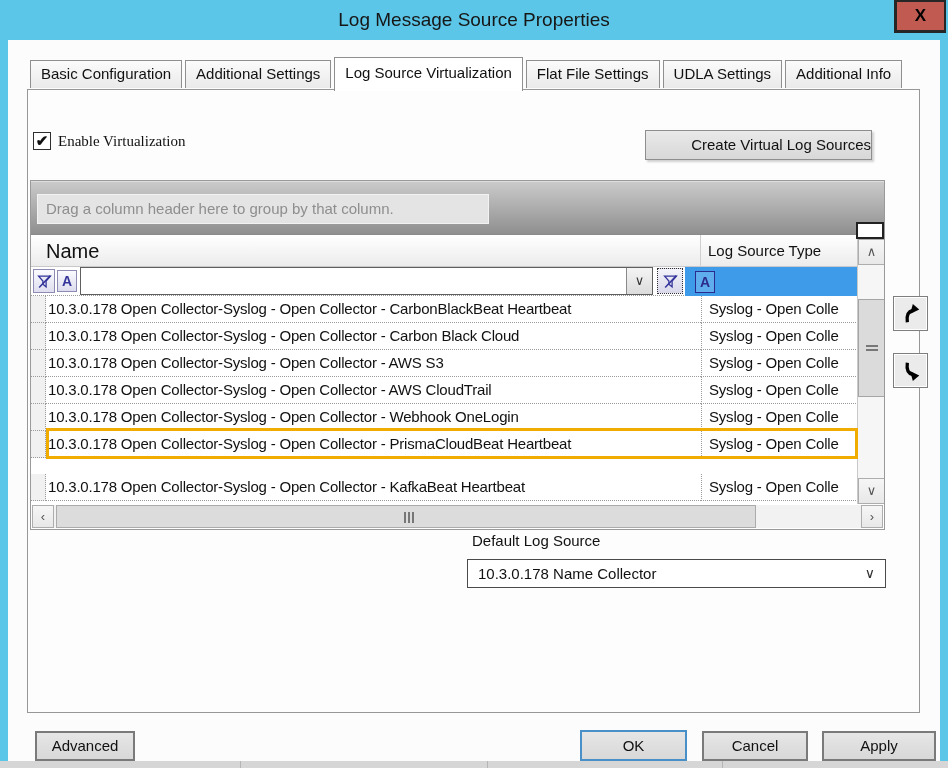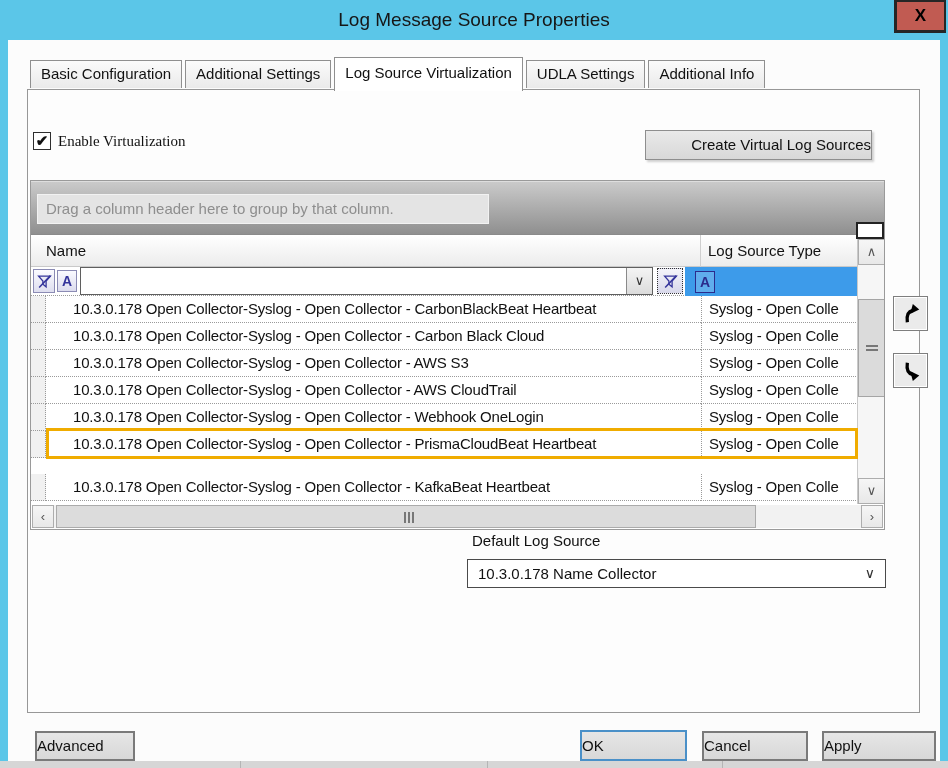--- a/index.html
+++ b/index.html
@@ -47,21 +47,21 @@
   .group-bar { left:0; top:0; width:853px; height:54px;
     background:linear-gradient(#CACACA,#8F8F8F); border-top:1px solid #DEDEDE;
     border-bottom:1px solid #8A8A8A; }
   .group-hint { left:6px; top:12px; width:452px; height:30px; background:#E4E4E4;
     border:1px solid #F2F2F2; color:#8E8E8E; font-size:15px; line-height:28px;
     padding-left:8px; white-space:nowrap; }
 
   .hdr { left:0; top:54px; width:853px; height:32px;
     background:linear-gradient(#FFFFFF,#ECECEC); border-bottom:1px solid #C9C9C9; }
   .hdr-name { left:0; top:0; width:670px; height:32px; line-height:32px; padding-left:15px;
-    font-size:15px; border-right:1px solid #CFCFCF; }
+    font-size:20px; border-right:1px solid #CFCFCF; }
   .hdr-type { left:670px; top:0; width:157px; height:32px; line-height:32px; padding-left:7px;
     font-size:15px; }
 
   .corner-box { left:825px; top:41px; width:28px; height:17px; background:#fff;
     border:2px solid #222; z-index:6; }
 
   
   .filter-row { left:0; top:86px; width:853px; height:29px; background:#fff;
     border-bottom:1px dotted #9A9A9A; }
   .ficon { width:22px; height:24px; background:linear-gradient(#FBFBFF,#DEDEEF);
@@ -78,21 +78,21 @@
   .filter-blue { left:654px; top:0; width:173px; height:29px; background:#3D9BEA;
     display:flex; align-items:center; padding-left:10px; }
   .filter-blue .aicon { border:1px solid #2B2B8C; color:#2B2B8C;
     background:rgba(255,255,255,0.18); }
 
   
   .grow { left:0; width:827px; height:27px; }
   .rowsel { position:absolute; left:0; top:0; width:15px; height:27px; background:#F1F1F1;
     border-right:1px dotted #9A9A9A; border-bottom:1px dotted #9A9A9A; }
   .cell-name { position:absolute; left:15px; top:0; width:655px; height:27px;
-    line-height:26px; padding-left:27px; font-size:15px; letter-spacing:-0.2px;
+    line-height:26px; padding-left:2px; font-size:15px; letter-spacing:-0.2px;
     border-bottom:1px dotted #9A9A9A; white-space:nowrap; overflow:hidden; }
   .cell-type { position:absolute; left:670px; top:0; width:157px; height:27px;
     line-height:26px; padding-left:7px; font-size:15px; letter-spacing:-0.2px;
     border-left:1px dotted #9A9A9A; border-bottom:1px dotted #9A9A9A;
     white-space:nowrap; overflow:hidden; }
   .hl { left:15px; top:247px; width:812px; height:31px; border:3px solid #F0AC00;
     pointer-events:none; z-index:3; }
 
   
   .vsb { left:826px; top:58px; width:27px; height:265px; background:#F6F6F6;
@@ -121,21 +121,21 @@
 
   
   .dls-label { left:472px; top:532px; font-size:15px; }
   .dls-combo { left:467px; top:559px; width:419px; height:29px; background:#fff;
     border:1px solid #4A4A4A; font-size:15px; line-height:27px; padding-left:10px; }
   .dls-combo .dd { position:absolute; right:10px; top:0; line-height:27px; font-size:14px;
     color:#333; }
 
   
   .btn { background:linear-gradient(#E6E6E6,#D8D8D8); border:2px solid #7A7A7A;
-    font-size:15px; cursor:default; }
+    font-size:15px; text-align:center; cursor:default; }
   .btn-advanced { left:35px; top:731px; width:100px; height:30px; line-height:26px; }
   .btn-ok { left:580px; top:730px; width:107px; height:31px; line-height:27px;
     border-color:#4A90C8; }
   .btn-cancel { left:702px; top:731px; width:106px; height:30px; line-height:26px; }
   .btn-apply { left:822px; top:731px; width:114px; height:30px; line-height:26px; }
 
   
   .desktop-strip { left:0; top:761px; width:948px; height:7px; background:#D6D6D6; }
   .strip-line { position:absolute; top:0; width:1px; height:7px; background:#B5B5B5; }
 </style>
@@ -145,20 +145,21 @@
 <div class="abs window"></div>
 <div class="abs titlebar-text">Log Message Source Properties</div>
 <div class="abs close-btn">X</div>
 <div class="abs client"></div>
 
 <div class="abs panel"></div>
 <div class="abs tabs">
   <div class="tab">Basic Configuration</div>
   <div class="tab">Additional Settings</div>
   <div class="tab active">Log Source Virtualization</div>
+  <div class="tab">Flat File Settings</div>
   <div class="tab">UDLA Settings</div>
   <div class="tab">Additional Info</div>
 </div>
 
 <div class="abs checkbox">
   <span>✔</span>
 </div>
 <div class="abs checkbox-label">Enable Virtualization</div>
 <div class="abs create-btn">Create Virtual Log Sources</div>
 

